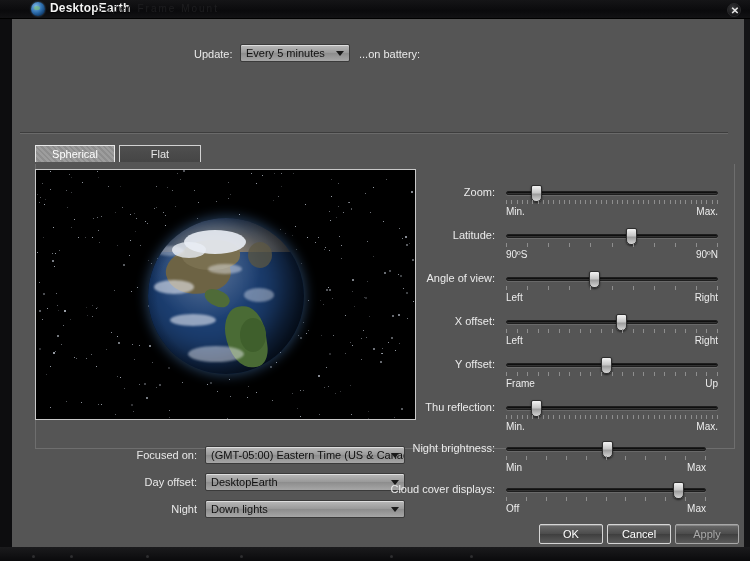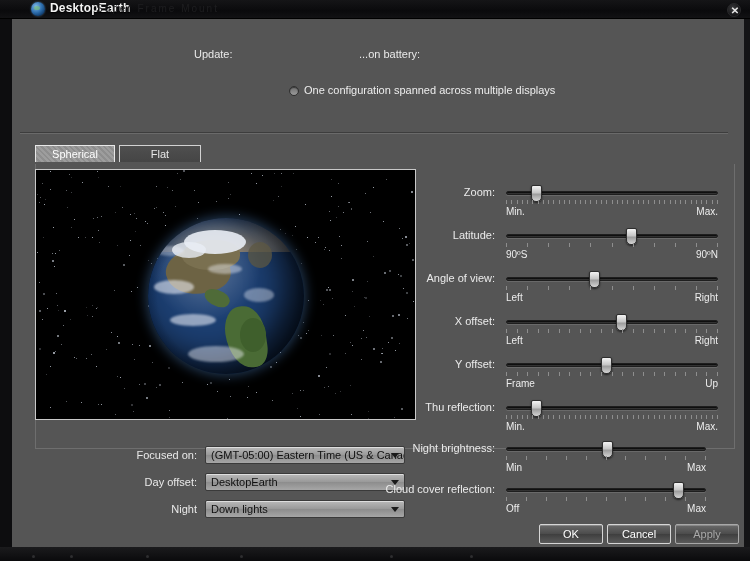--- a/index.html
+++ b/index.html
@@ -132,27 +132,27 @@
     <div class="tb-title">DesktopEarth</div>
     <div class="tb-ghost">Super  Frame Mount</div>
     <div class="tb-close">
         <span>✕</span>
       </div>
   </div>
 
   <div class="dialog">
 
     <div class="lbl" style="position:absolute;left:182px;top:29px;">Update:</div>
+    <div class="combo" style="left:228px;top:25px;width:110px;">
+      <span>Every 5 minutes</span>
+      <i class="arrow"></i>
+    </div>
 
     <div class="lbl" style="position:absolute;left:347px;top:29px;">...on battery:</div>
 
-    <div class="radio-row" style="left:277px;top:65px;">
-      <i class="rdo"></i>
-      <span class="rtxt">One configuration spanned across multiple displays</span>
-    </div>
 
     <div class="separator"></div>
 
     <div class="tab sel" style="left:23px;top:126px;width:80px;">
       <span>Spherical</span>
     </div>
     <div class="tab unsel" style="left:107px;top:126px;width:82px;">
       <span>Flat</span>
     </div>
     <div class="tabpanel"></div>
@@ -763,21 +763,21 @@
             <i class="tick" style="left: 119px;"></i>
             <i class="tick" style="left: 139px;"></i>
             <i class="tick" style="left: 159px;"></i>
             <i class="tick" style="left: 179px;"></i>
             <i class="tick" style="left: 199px;"></i>
           </div>
           <div class="endlbl" style="left: 494px; top: 20px;">Min</div>
           <div class="endlbl" style="left: 652px; width: 42px; text-align: right; top: 20px;">Max</div>
         </div>
         <div style="position: absolute; left: 0px; top: 464px;">
-          <div class="sl-label" style="left: 243px; top: 0px; width: 240px;">Cloud cover reflection:</div>
+          <div class="sl-label" style="left: 243px; top: 0px; width: 240px;">Cloud cover displays:</div>
           <div class="track" style="left: 494px; top: 5px; width: 200px;">
             <div class="thumb" style="left: 166px;"></div>
           </div>
           <div class="ticks" style="left: 494px; top: 14px; width: 200px;">
             <i class="tick" style="left: 0px;"></i>
             <i class="tick" style="left: 20px;"></i>
             <i class="tick" style="left: 40px;"></i>
             <i class="tick" style="left: 60px;"></i>
             <i class="tick" style="left: 80px;"></i>
             <i class="tick" style="left: 100px;"></i>

